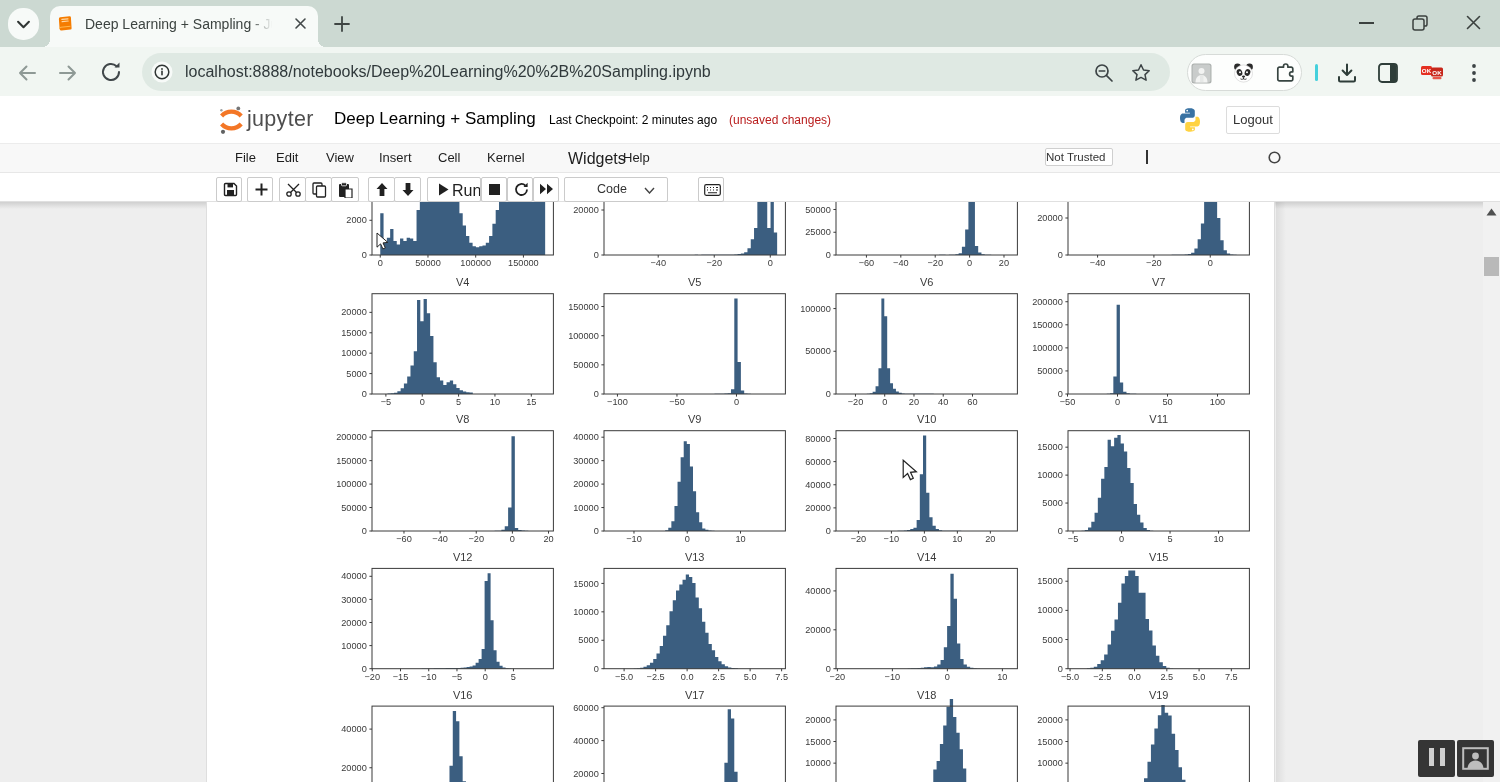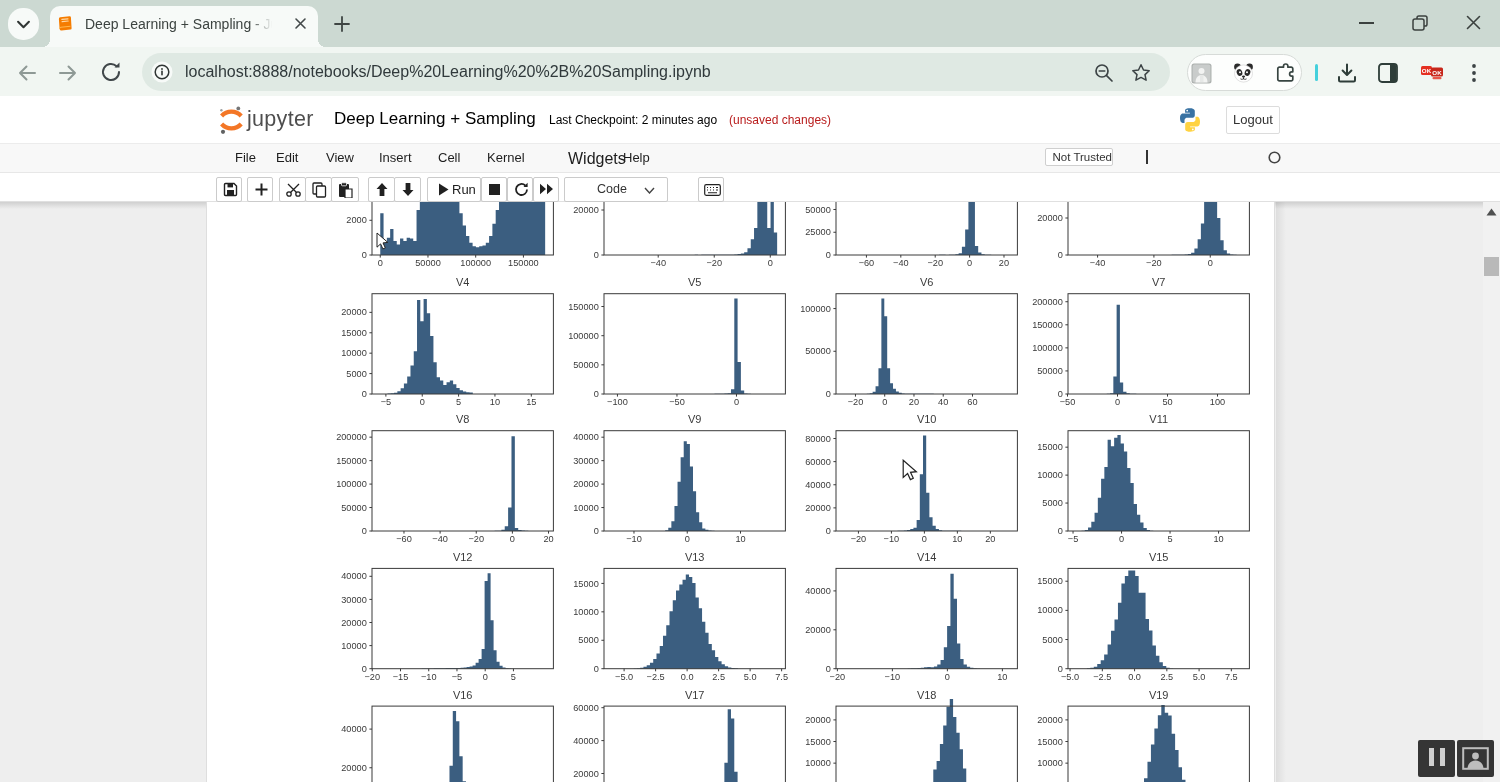--- a/index.html
+++ b/index.html
@@ -155,21 +155,21 @@
 <div class="abs" style="left:0;top:143px;width:1500px;height:30px;background:#f8f8f8;border-top:1px solid #ececec;border-bottom:1px solid #e7e7e7;"></div>
 <div class="abs" style="left:235px;top:150px;font-size:13px;color:#1d1d1d;">File</div>
 <div class="abs" style="left:276px;top:150px;font-size:13px;color:#1d1d1d;">Edit</div>
 <div class="abs" style="left:326px;top:150px;font-size:13px;color:#1d1d1d;">View</div>
 <div class="abs" style="left:379px;top:150px;font-size:13px;color:#1d1d1d;">Insert</div>
 <div class="abs" style="left:438px;top:150px;font-size:13px;color:#1d1d1d;">Cell</div>
 <div class="abs" style="left:487px;top:150px;font-size:13px;color:#1d1d1d;">Kernel</div>
 <div class="abs" style="left:551px;top:150px;font-size:16px;color:#1d1d1d;margin-left:17px;">Widgets</div>
 <div class="abs" style="left:623px;top:150px;font-size:13px;color:#1d1d1d;">Help</div>
 
-<div class="abs" style="left:1045px;top:148px;width:68px;height:18px;border:1px solid #cfcfcf;border-radius:2px;font-size:11.5px;color:#333;text-align:right;line-height:16px;background:#fff;">Not Trusted</div>
+<div class="abs" style="left:1045px;top:148px;width:68px;height:18px;border:1px solid #cfcfcf;border-radius:2px;font-size:11.5px;color:#333;text-align:left;line-height:16px;background:#fff;">Not Trusted</div>
 <div class="abs" style="left:1146px;top:150px;width:2px;height:14px;background:#333;"></div>
 <div class="abs" style="left:1153px;top:151px;font-size:12.8px;color:#000;margin-top:20px;">Python 3 (ipykernel)</div>
 <svg class="abs" style="left:1268px;top:151px" width="13" height="13" viewBox="0 0 13 13">
     <circle cx="6.5" cy="6.5" r="5.3" fill="none" stroke="#444" stroke-width="1.6"></circle>
   </svg>
 
 <div class="abs" style="left:0;top:173px;width:1500px;height:29px;background:#fff;border-bottom:1px solid #e0e0e0;"></div>
 <div class="abs" style="left:216px;top:177px;width:26px;height:25px;background:#fff;border:1px solid #cbcbcb;border-radius:2px;position:absolute;overflow:hidden;">
     <svg width="15" height="15" viewBox="0 0 15 15" style="margin:4px 0 0 6px">
       <path d="M1.5 2.5q0-1 1-1h8.5l2.5 2.5v8.5q0 1-1 1h-10q-1 0-1-1z" fill="none" stroke="#212121" stroke-width="1.4"></path>
@@ -209,21 +209,21 @@
   </div>
 <div class="abs" style="left:394px;top:177px;width:27px;height:25px;background:#fff;border:1px solid #cbcbcb;border-radius:2px;position:absolute;overflow:hidden;">
     <svg width="14" height="15" viewBox="0 0 14 15" style="margin:4px 0 0 6px">
       <path d="M7 14l5.5-6H9.4V1H4.6v7H1.5z" fill="#212121"></path>
     </svg>
   </div>
 <div class="abs" style="left:427px;top:177px;width:54px;height:25px;background:#fff;border:1px solid #cbcbcb;border-radius:2px;position:absolute;overflow:hidden;">
     <svg width="11" height="13" viewBox="0 0 11 13" style="position:absolute;left:10px;top:5px">
       <path d="M1 0.5l9.5 6L1 12.5z" fill="#212121"></path>
     </svg>
-    <span style="position:absolute;left:24px;top:3.5px;font-size:13px;color:#212121;white-space:nowrap;">Run</span>
+    <span style="position:absolute;left:24px;top:3.5px;font-size:16px;color:#212121;white-space:nowrap;">Run</span>
   </div>
 <div class="abs" style="left:481px;top:177px;width:26px;height:25px;background:#fff;border:1px solid #cbcbcb;border-radius:2px;position:absolute;overflow:hidden;">
     <div style="margin:6px 0 0 7px;width:11px;height:11px;background:#212121;"></div>
   </div>
 <div class="abs" style="left:507px;top:177px;width:26px;height:25px;background:#fff;border:1px solid #cbcbcb;border-radius:2px;position:absolute;overflow:hidden;">
     <svg width="15" height="15" viewBox="0 0 15 15" style="margin:4px 0 0 6px">
       <path d="M13 7.5a5.5 5.5 0 1 1-1.7-4" fill="none" stroke="#212121" stroke-width="1.8"></path>
       <path d="M13.6 0.8v4.1h-4.1z" fill="#212121"></path>
     </svg>
   </div>

